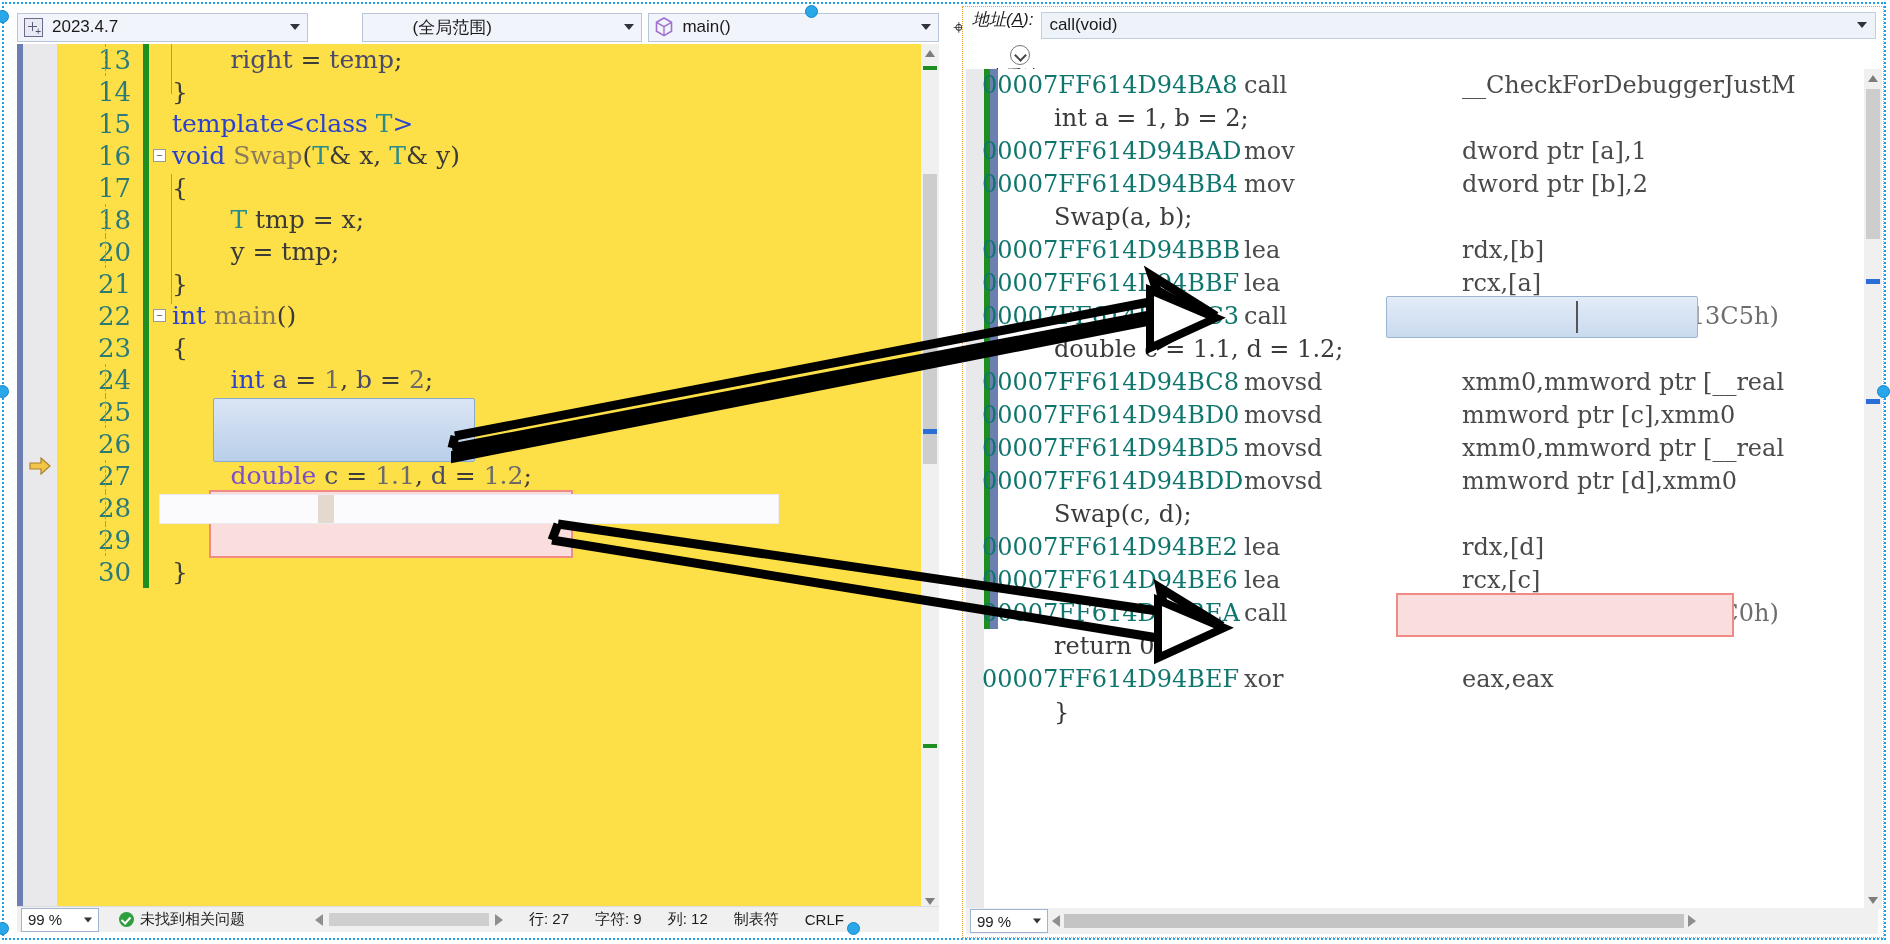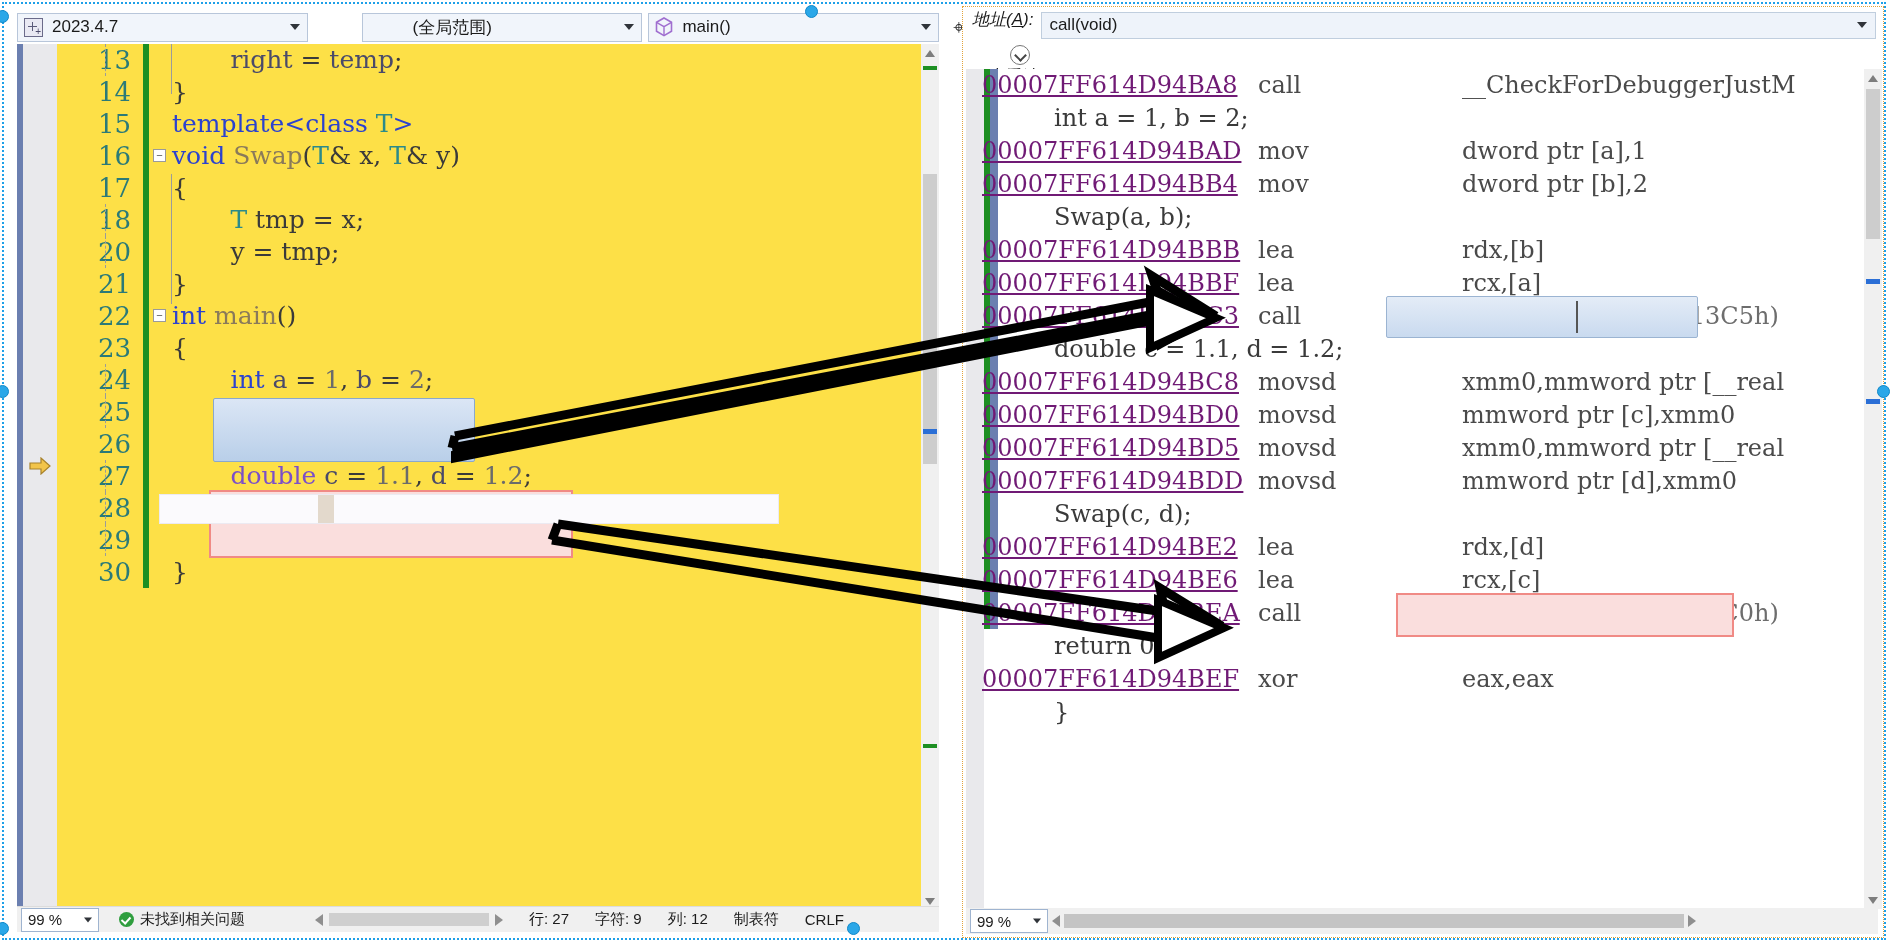--- a/index.html
+++ b/index.html
@@ -330,22 +330,22 @@
   }
   .dis-code {
     position: absolute; left: 16px; top: 0; right: 16px; bottom: 0;
     font-family: "DejaVu Serif", serif;
     font-size: 24px;
     line-height: 33px;
     color: #3a3a3a;
     white-space: pre;
   }
   .dis-row { position: relative; height: 33px; white-space: pre; }
-  .d-addr { position: absolute; left: 0; color: #701a75; text-decoration: underline; }
-  .d-mn   { position: absolute; left: 276px; color: #4a4a4a; }
+  .d-addr { position: absolute; left: 0; color: #0f766e; }
+  .d-mn   { position: absolute; left: 262px; color: #4a4a4a; }
   .d-op   { position: absolute; left: 480px; color: #4a4a4a; }
   .d-src  { position: absolute; left: 72px; color: #3a3a3a; }
 
   .hl-blue-box {
     position: absolute;
     background: linear-gradient(#e4ecf7, #c9daef);
     border: 1px solid #9bb4d2;
     border-radius: 2px;
   }
   .hl-red-box {

